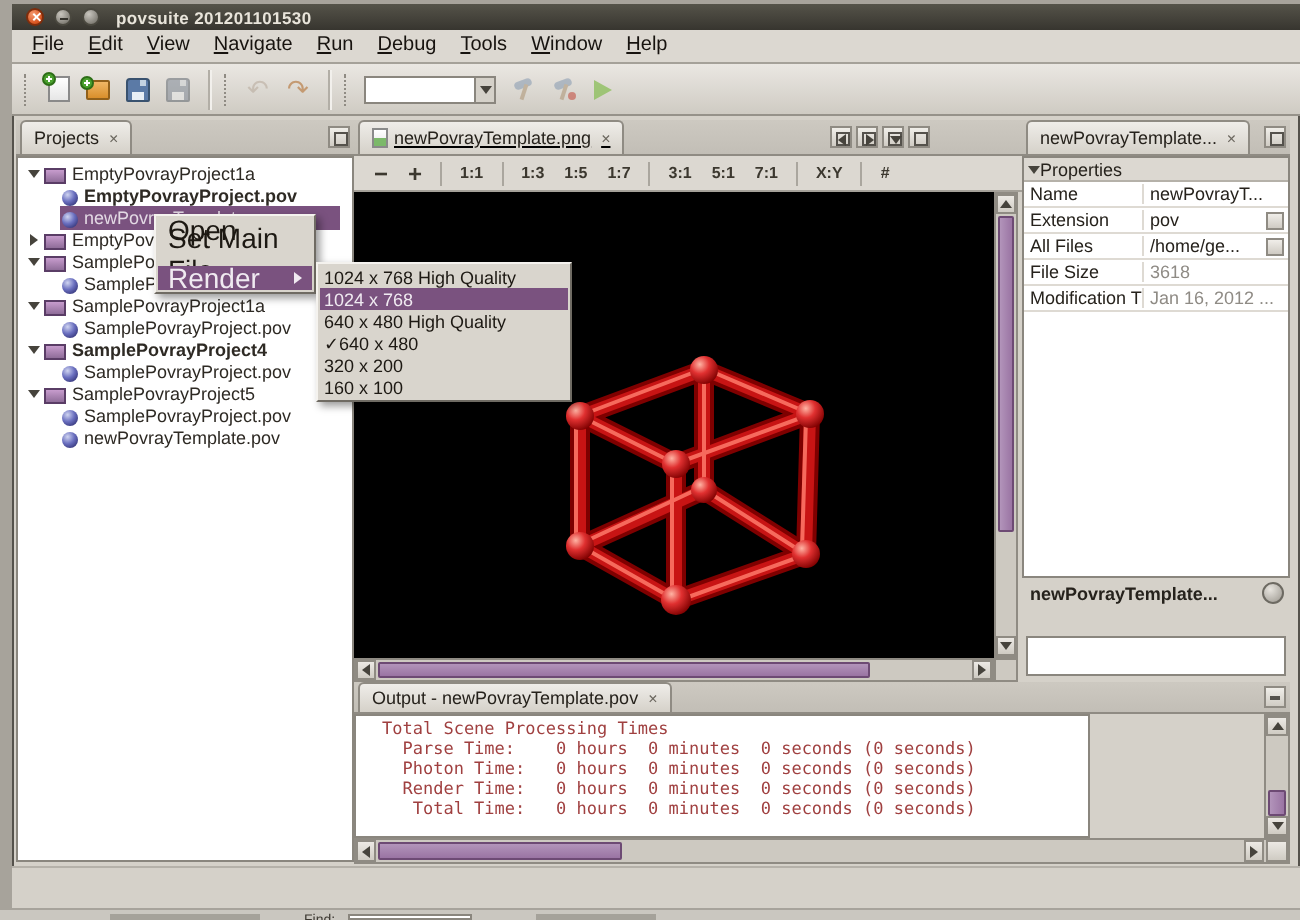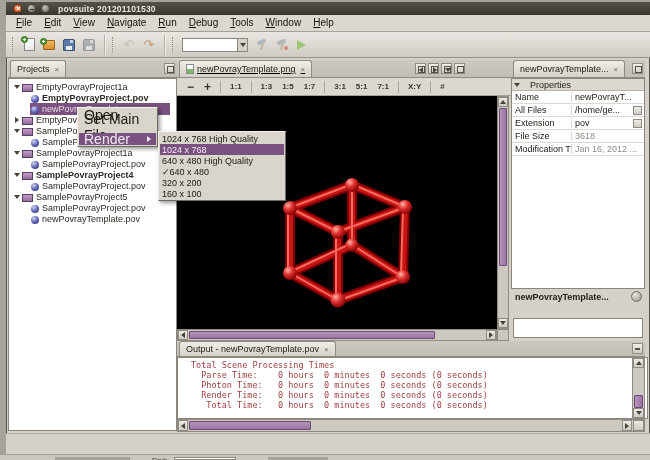--- a/index.html
+++ b/index.html
@@ -88,21 +88,21 @@
   .zb.big { font-size:12px; padding:0 4px; }
   .zb-sep { width:1px; height:12px; background:#aaa69e; margin:0 3px; }
 
   
   .sb { background:#cdc9c1; border:1px solid #8f8b83; }
   .sb-btn { position:absolute; background:linear-gradient(#ece9e4,#cfcbc3); border:1px solid #8f8b83; display:flex; align-items:center; justify-content:center; }
   .sb-thumb { position:absolute; background:linear-gradient(90deg,#b294ba,#9a74a3); border:1px solid #6d4a74; border-radius:1px; }
   .sb-thumb.h { background:linear-gradient(#b294ba,#9a74a3); }
 
   
-  .props-header { height:12px; background:#dcd8d1; border-bottom:1px solid #b5b1a9; display:flex; align-items:center; font-size:9px; color:#26221c; padding-left:2px; gap:10px; }
+  .props-header { height:12px; background:#dcd8d1; border-bottom:1px solid #b5b1a9; display:flex; align-items:center; font-size:9px; color:#26221c; padding-left:2px; gap:0; }
   .prop-row { display:flex; align-items:center; height:13px; border-bottom:1px solid #dedad3; font-size:9px; }
   .prop-row .k { width:60px; padding-left:3px; border-right:1px solid #dedad3; color:#26221c; white-space:nowrap; overflow:hidden; }
   .prop-row .v { flex:1; padding-left:3px; color:#26221c; white-space:nowrap; overflow:hidden; }
   .prop-row.muted .v { color:#8f8b85; }
   .field-btn { width:9px; height:9px; background:linear-gradient(#f0eee9,#cfcbc3); border:1px solid #8f8b83; margin-right:2px; flex:none; }
   #props-footer { display:flex; align-items:center; font-size:9px; font-weight:bold; color:#26221c; padding-left:4px; }
   .circle-btn { width:11px; height:11px; border-radius:50%; margin-left:auto; margin-right:3px;
                 background:radial-gradient(circle at 35% 30%,#e8e5df,#9a968e); border:1px solid #6d6a62; }
 
   
@@ -416,27 +416,27 @@
   <div class="abs white-box" style="left:511px;top:78px;width:134px;height:211px;overflow:hidden;">
     <div class="props-header">
       <span class="tri-down"></span>
       <span>Properties</span>
     </div>
     <div class="prop-row">
       <span class="k">Name</span>
       <span class="v">newPovrayT...</span>
     </div>
     <div class="prop-row">
+      <span class="k">Extension</span>
+      <span class="v">pov</span>
+      <span class="field-btn"></span>
+    </div>
+    <div class="prop-row">
       <span class="k">All Files</span>
       <span class="v">/home/ge...</span>
-      <span class="field-btn"></span>
-    </div>
-    <div class="prop-row">
-      <span class="k">Extension</span>
-      <span class="v">pov</span>
       <span class="field-btn"></span>
     </div>
     <div class="prop-row muted">
       <span class="k">File Size</span>
       <span class="v">3618</span>
     </div>
     <div class="prop-row muted">
       <span class="k">Modification Tir</span>
       <span class="v">Jan 16, 2012 ...</span>
     </div>
@@ -447,21 +447,21 @@
   </div>
   <div class="abs white-box" style="left:513px;top:318px;width:130px;height:20px;"></div>
 
   <div class="abs tabbar" style="left:177px;top:341px;width:468px;height:16px;">
     <span class="tab" style="height:15px;">
       <span>Output - newPovrayTemplate.pov</span>
       <span class="x">×</span>
     </span>
     <span class="panel-btn line" style="margin-bottom:2px;"></span>
   </div>
-  <div class="abs white-box" style="left:177px;top:357px;width:471px;height:62px;overflow:hidden;padding:2px 0 0 13px;">
+  <div class="abs white-box" style="left:177px;top:357px;width:368px;height:62px;overflow:hidden;padding:2px 0 0 13px;">
     <div class="out-line">Total Scene Processing Times</div>
     <div class="out-line">  Parse Time:    0 hours  0 minutes  0 seconds (0 seconds)</div>
     <div class="out-line">  Photon Time:   0 hours  0 minutes  0 seconds (0 seconds)</div>
     <div class="out-line">  Render Time:   0 hours  0 minutes  0 seconds (0 seconds)</div>
     <div class="out-line">   Total Time:   0 hours  0 minutes  0 seconds (0 seconds)</div>
   </div>
   <div class="abs sb" style="left:632px;top:357px;width:13px;height:62px;">
     <span class="sb-btn" style="left:0;top:0;width:11px;height:10px;">
         <span class="tri-up"></span>
       </span>

